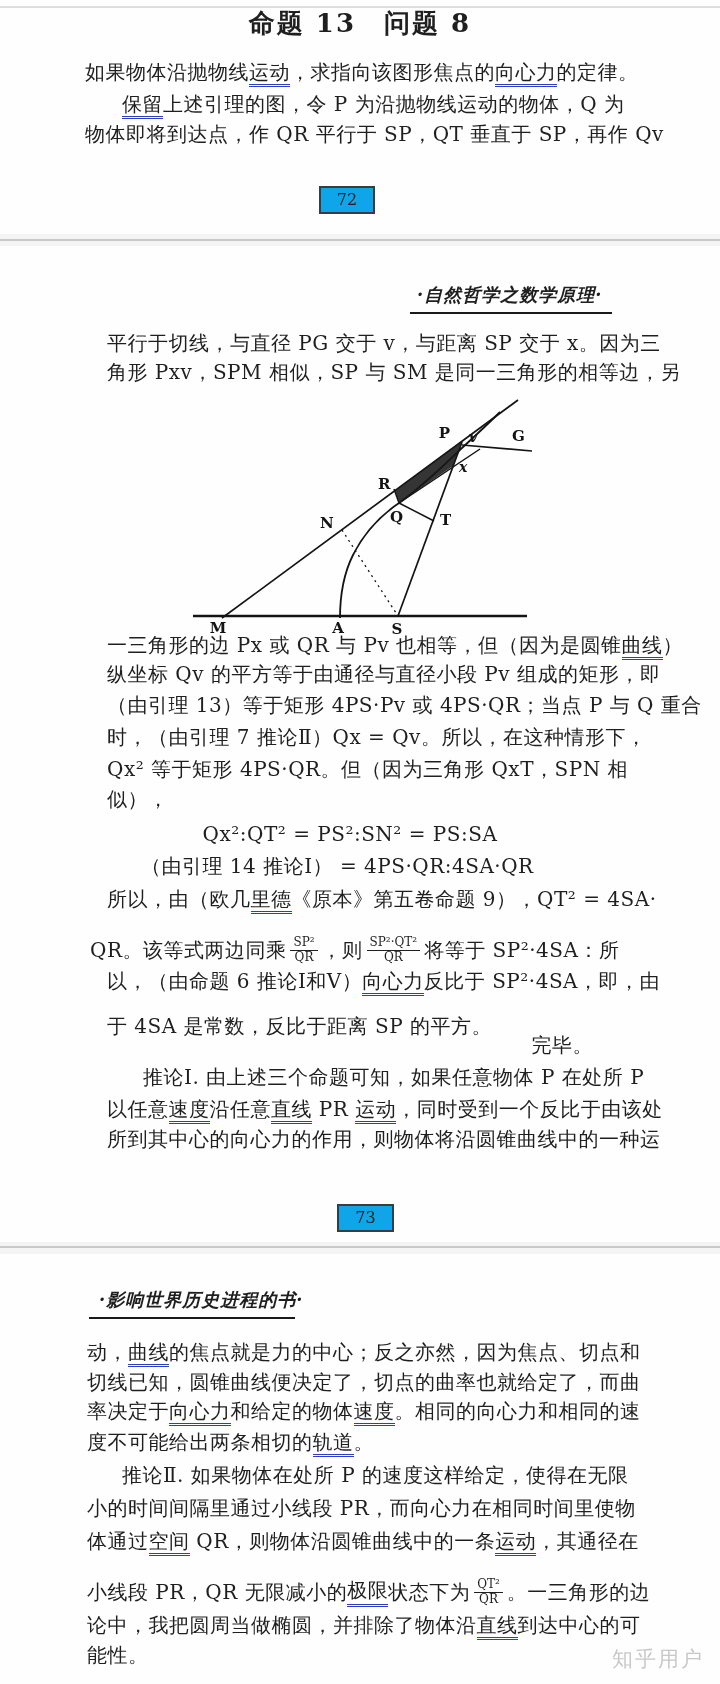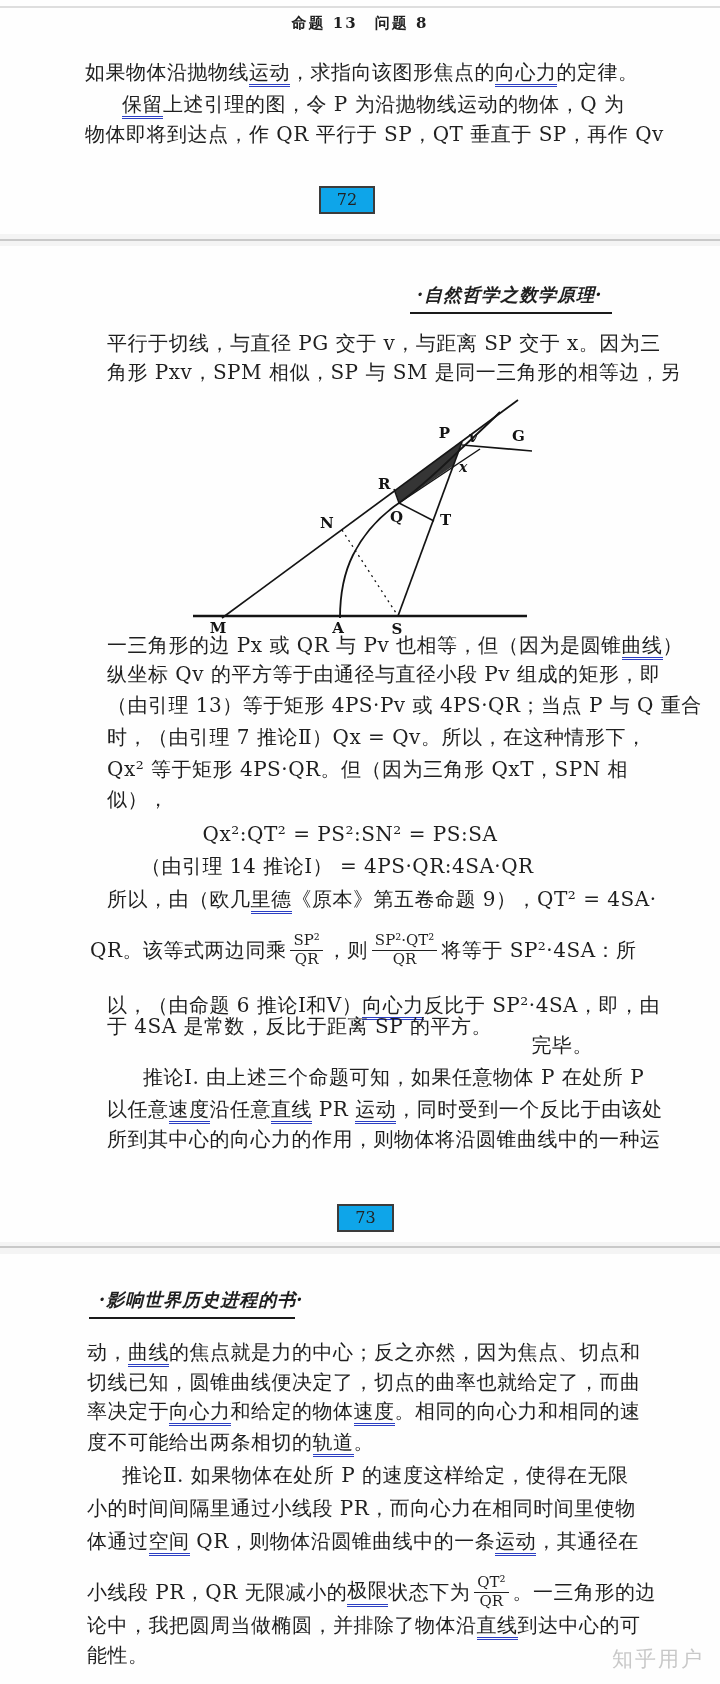--- a/index.html
+++ b/index.html
@@ -1,33 +1,33 @@
 <!DOCTYPE html>
 <html><head>
 <meta charset="utf-8">
 <style>
   html,body{margin:0;padding:0;background:#ffffff;}
   .sheet{position:relative;width:720px;height:1684px;background:#fefefe;overflow:hidden;
          font-family:"DejaVu Serif","Liberation Serif",serif;color:#1f1f1f;}
   .line{position:absolute;white-space:nowrap;font-size:20px;line-height:26px;letter-spacing:0.5px;}
-  .title{position:absolute;left:0;width:720px;text-align:center;font-size:15px;font-weight:bold;
+  .title{position:absolute;left:0;width:720px;text-align:center;font-size:26px;font-weight:bold;
          letter-spacing:2px;line-height:28px;}
   .hdr{position:absolute;font-size:18px;font-style:italic;font-weight:bold;letter-spacing:1px;
        line-height:24px;white-space:nowrap;}
   .hdr-rule{position:absolute;height:2px;background:#1a1a1a;}
   .ul{border-bottom:3px double #2c3fc3;padding-bottom:0px;}
   .pagebox{position:absolute;border:2px solid #3c3c3c;text-align:center;font-size:16px;
            font-family:"DejaVu Serif","Liberation Serif",serif;color:#222;background:#0ea5e9;}
   .divband{position:absolute;left:0;width:720px;background:#f4f4f4;}
   .divline{position:absolute;left:0;width:720px;background:#c9c9c9;}
   .hairline{position:absolute;left:0;width:720px;height:2px;background:#dedede;}
   .fracline{position:absolute;display:flex;align-items:center;white-space:nowrap;
             font-size:20px;letter-spacing:0.5px;}
   .frac{display:inline-flex;flex-direction:column;align-items:center;vertical-align:middle;
-        margin:0 4px;line-height:1.15;font-size:15px;letter-spacing:0;}
+        margin:0 4px;line-height:1.15;font-size:12px;letter-spacing:0;}
   .fnum{border-bottom:1.6px solid #1f1f1f;padding:0 3px;}
   .fden{padding:0 3px;}
   .right-al{text-align:right;}
   .center-al{text-align:center;}
   .watermark{position:absolute;font-family:"DejaVu Sans","Liberation Sans",sans-serif;
              font-size:21px;color:#c8c8c8;letter-spacing:2px;}
   svg .lbl{font-family:"DejaVu Serif","Liberation Serif",serif;font-weight:bold;font-size:15px;fill:#141414;}
   svg .lbl-it{font-family:"DejaVu Serif","Liberation Serif",serif;font-style:italic;font-weight:bold;
               font-size:14px;fill:#141414;}
 </style>
@@ -117,21 +117,21 @@
       <span class="fden">QR</span>
     </span>
     <span>，则</span>
     <span class="frac">
       <span class="fnum">SP²·QT²</span>
       <span class="fden">QR</span>
     </span>
     <span>将等于 SP²·4SA：所</span>
   </div>
 
-  <div class="line" style="left:107px;top:968px;margin-top:24px;">
+  <div class="line" style="left:107px;top:968px;">
     <span>以，（由命题 6 推论Ⅰ和Ⅴ）</span><span class="ul">向心力</span><span>反比于 SP²·4SA，即，由</span>
   </div>
   <div class="line" style="left:107px;top:998px;margin-top:15px;">于 4SA 是常数，反比于距离 SP 的平方。</div>
   <div class="line right-al" style="left:107px;top:1032px;width:486px;">完毕。</div>
   <div class="line" style="left:143px;top:1064px;">推论Ⅰ. 由上述三个命题可知，如果任意物体 P 在处所 P</div>
   <div class="line" style="left:107px;top:1096px;">
     <span>以任意</span><span class="ul">速度</span><span>沿任意</span><span class="ul">直线</span><span> PR </span><span class="ul">运动</span><span>，同时受到一个反比于由该处</span>
   </div>
   <div class="line" style="left:107px;top:1126px;">所到其中心的向心力的作用，则物体将沿圆锥曲线中的一种运</div>
 

